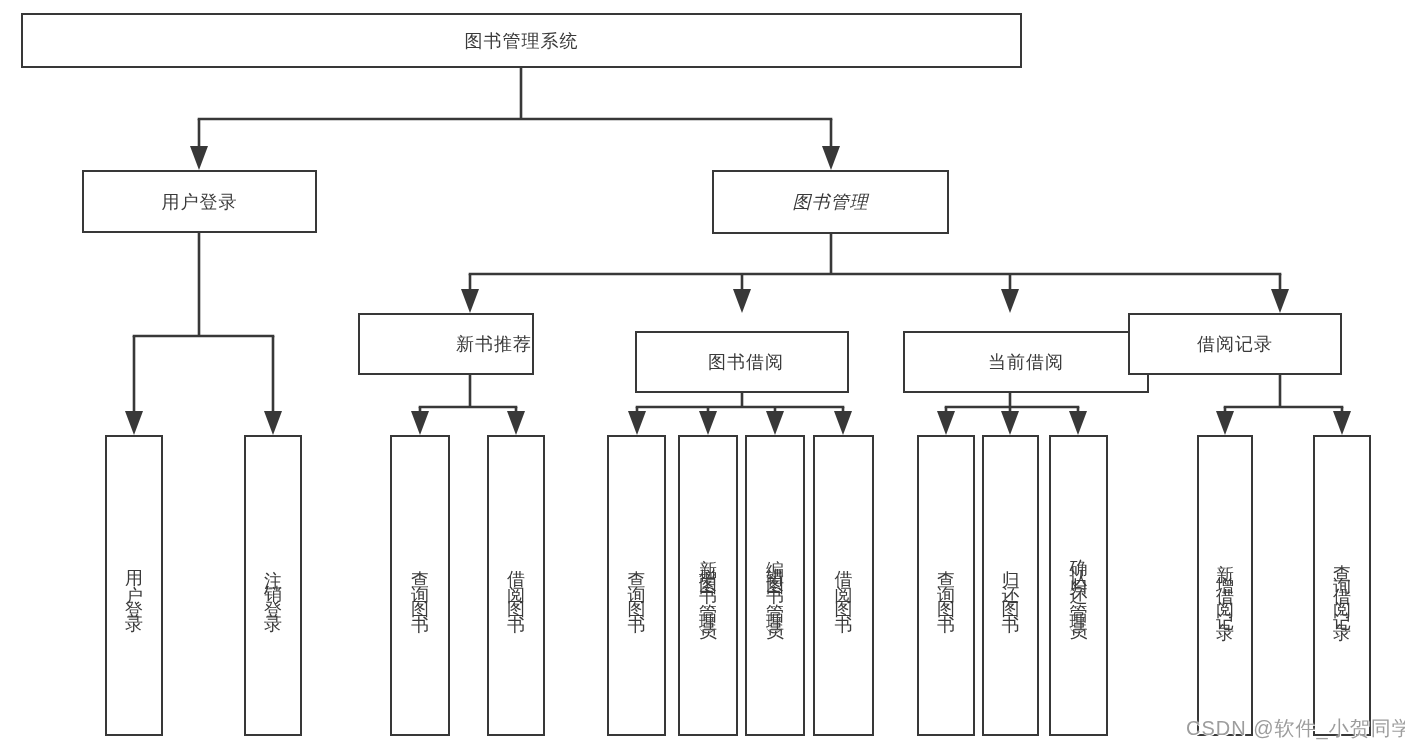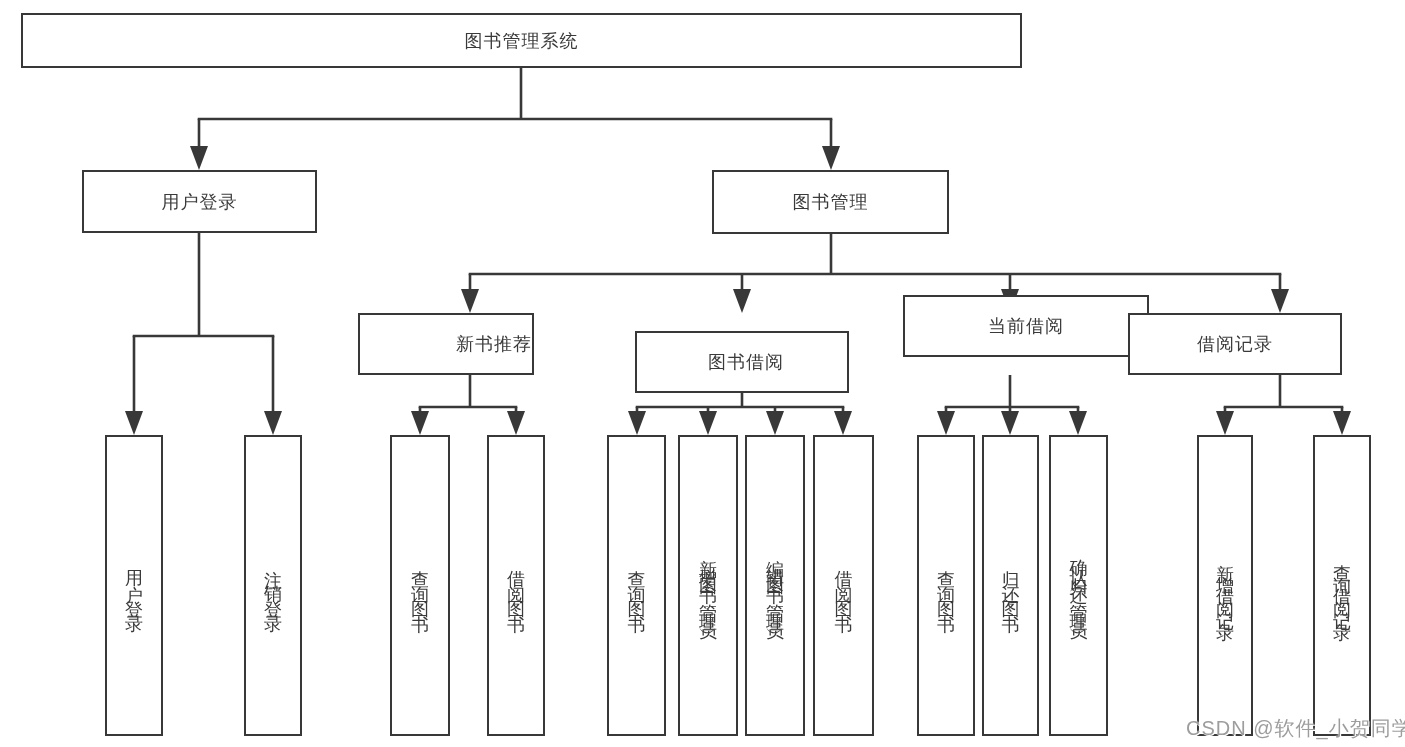--- a/index.html
+++ b/index.html
@@ -41,25 +41,25 @@
     letter-spacing: 15px;
     line-height: 1;
   }
   .vtext.ls12 { letter-spacing: 12px; }
   .vtext.ls9  { letter-spacing: 9px; }
 
   
   #n-root        { left: 21px;   top: 13px;  width: 1001px; height: 55px; }
   
   #n-user-login  { left: 82px;   top: 170px; width: 235px;  height: 63px; }
-  #n-book-mgmt   { left: 712px;  top: 170px; width: 237px;  height: 64px; }
+  #n-book-mgmt   { left: 712px;  top: 170px; width: 237px;  height: 64px; font-style: italic; }
   
   #n-new-book    { left: 358px;  top: 313px; width: 176px;  height: 62px; justify-content: flex-end; }
   #n-book-borrow { left: 635px;  top: 331px; width: 214px;  height: 62px; padding-left: 8px; }
-  #n-current     { left: 903px;  top: 295px; width: 246px;  height: 62px; }
+  #n-current     { left: 903px;  top: 331px; width: 246px;  height: 62px; }
   #n-records     { left: 1128px; top: 313px; width: 214px;  height: 62px; }
   
   .leaf { top: 435px; height: 301px; }
   #l-ul1 { left: 105px;  width: 58px; }
   #l-ul2 { left: 244px;  width: 58px; }
   #l-nb1 { left: 390px;  width: 60px; }
   #l-nb2 { left: 487px;  width: 58px; }
   #l-bb1 { left: 607px;  width: 59px; }
   #l-bb2 { left: 678px;  width: 60px; }
   #l-bb3 { left: 745px;  width: 60px; }

